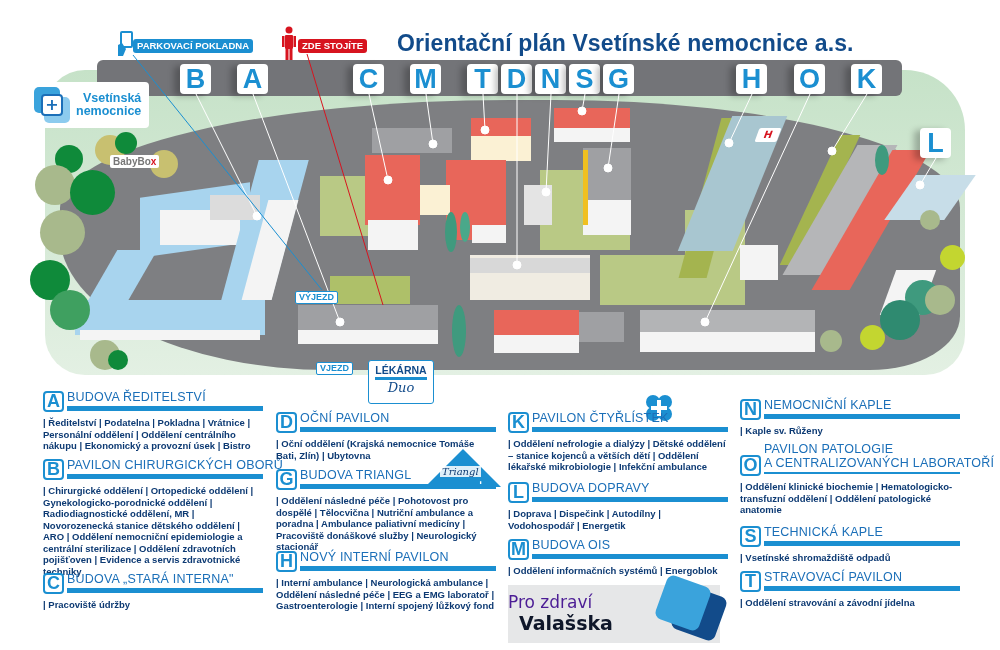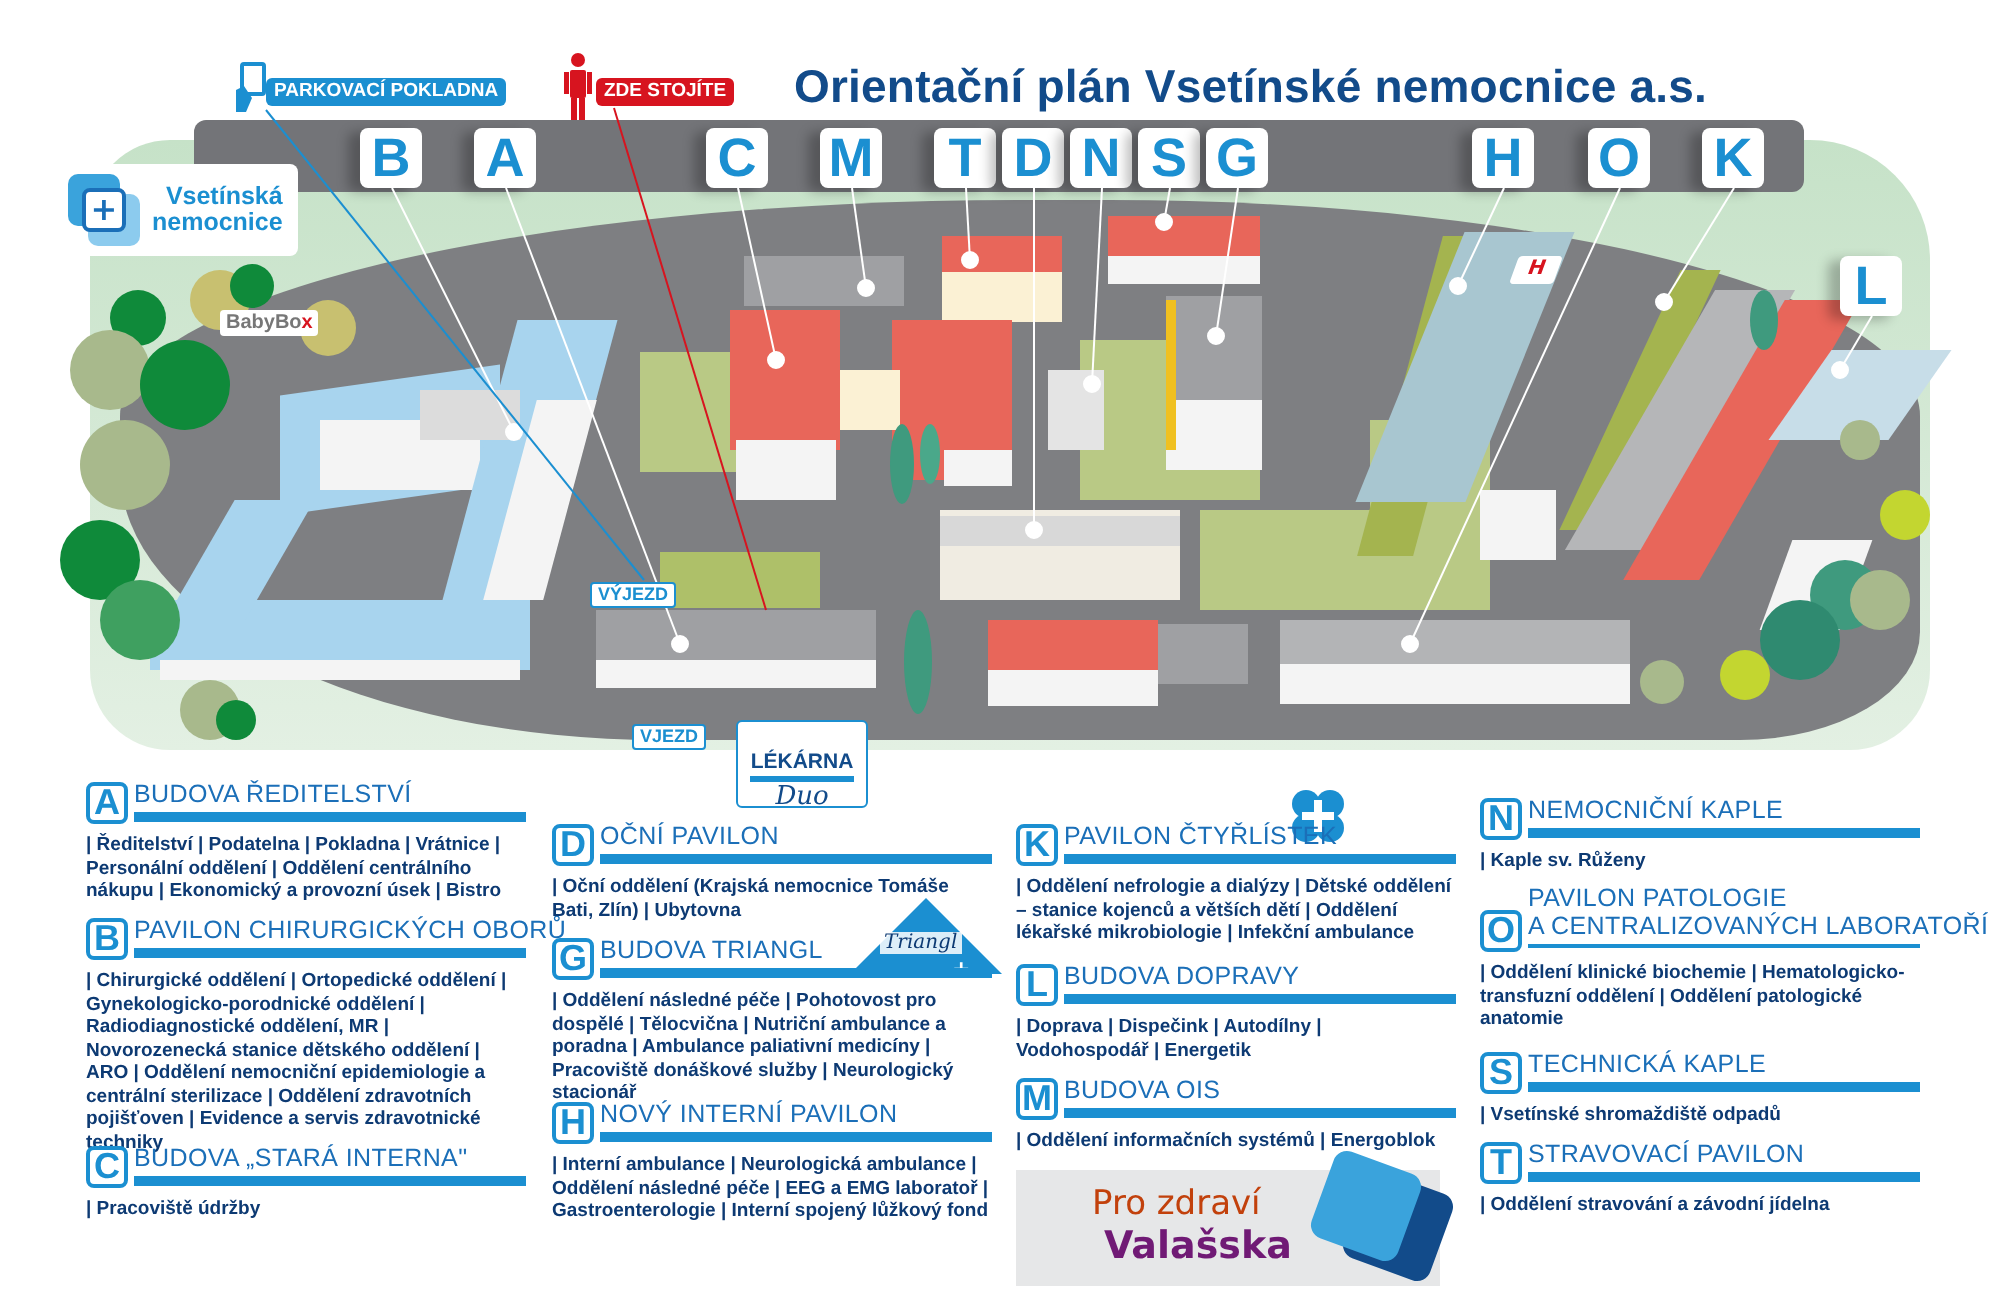--- a/index.html
+++ b/index.html
@@ -37,42 +37,42 @@
   .b-cream { background: #fbf1d4; }
   .b-olive { background: #a4b44f; }
   .b-slate { background: #a8c6d0; }
   .green { position: absolute; background: #aec069; }
   .tree { position: absolute; border-radius: 50%; }
 
   .sign { position: absolute; background: #fff; border: 1.5px solid #1b8fd1; color: #1b8fd1; font-family: "Liberation Sans", sans-serif; font-weight: bold; font-size: 9px; padding: 0 3px; line-height: 11px; border-radius: 2px; }
   .babybox { position: absolute; left: 110px; top: 155px; background: #fff; color: #777; font-family: "Liberation Sans", sans-serif; font-weight: bold; font-size: 10px; padding: 1px 3px; border-radius: 2px; }
   .babybox span { color: #d7141f; }
   .pharmacy { position: absolute; left: 368px; top: 360px; width: 66px; height: 44px; background: #fff; border: 1.5px solid #1b8fd1; border-radius: 3px; text-align: center; }
-  .pharmacy .t1 { font-family: "Liberation Sans", sans-serif; font-weight: bold; font-size: 10.5px; color: #124b8a; margin-top: 14px; }
+  .pharmacy .t1 { font-family: "Liberation Sans", sans-serif; font-weight: bold; font-size: 10.5px; color: #124b8a; margin-top: 3px; }
   .pharmacy .t2 { font-family: "DejaVu Serif", serif; font-style: italic; font-size: 13px; color: #124b8a; line-height: 14px; }
   .pharmacy .bar { height: 3px; background: #1b8fd1; margin: 1px 6px; }
 
   .heli { position: absolute; left: 757px; top: 128px; width: 22px; height: 14px; background: #fff; border-radius: 2px; color: #d7141f; font-weight: bold; font-size: 10px; text-align: center; line-height: 14px; transform: skewX(-20deg); }
 
   
   .sec { position: absolute; }
   .sec .head { display: flex; align-items: center; height: 22px; }
   .badge { width: 21px; height: 21px; border: 2px solid #1b8fd1; border-radius: 4px; color: #1b8fd1; font-family: "Liberation Sans", sans-serif; font-weight: bold; font-size: 18px; line-height: 17px; text-align: center; background: #fff; flex: none; }
   .sec .name { margin-left: 3px; font-family: "Liberation Sans", sans-serif; font-size: 12.5px; color: #1b6fb8; letter-spacing: 0.2px; white-space: nowrap; align-self: flex-start; line-height: 14px; }
   .sec .rule { position: absolute; height: 5px; background: #1b8fd1; }
   .sec .body { font-family: "Liberation Sans", sans-serif; font-weight: bold; font-size: 9.5px; line-height: 11.5px; color: #0d3a73; margin-top: 5px; }
 
   .triangl { position: absolute; left: 425px; top: 449px; width: 0; height: 0; border-left: 38px solid transparent; border-right: 38px solid transparent; border-bottom: 38px solid #1b8fd1; }
   .triangl-txt { position: absolute; left: 440px; top: 466px; font-family: "DejaVu Serif", serif; font-style: italic; font-size: 10px; color: #0d3a73; background: rgba(255,255,255,0.85); padding: 0 2px; }
   .triangl-plus { position: absolute; left: 476px; top: 478px; color: #fff; font-weight: bold; font-size: 11px; }
   .clover { position: absolute; left: 644px; top: 393px; width: 30px; height: 30px; }
 
   .pro-box { position: absolute; left: 508px; top: 585px; width: 212px; height: 58px; background: #e6e7e8; }
-  .pro-1 { position: absolute; left: 546px; top: 592px; font-family: "DejaVu Sans", sans-serif; font-size: 17px; color: #c2410c; }
-  .pro-2 { position: absolute; left: 552px; top: 612px; font-family: "DejaVu Sans", sans-serif; font-weight: bold; font-size: 19px; color: #701a75; }
+  .pro-1 { position: absolute; left: 508px; top: 592px; font-family: "DejaVu Sans", sans-serif; font-size: 17px; color: #4c1d95; }
+  .pro-2 { position: absolute; left: 519px; top: 612px; font-family: "DejaVu Sans", sans-serif; font-weight: bold; font-size: 19px; color: #0f172a; }
   .pro-sq1 { position: absolute; left: 676px; top: 590px; width: 46px; height: 46px; background: #124b8a; border-radius: 7px; transform: rotate(20deg); }
   .pro-sq2 { position: absolute; left: 660px; top: 580px; width: 46px; height: 46px; background: #3aa3dc; border-radius: 7px; transform: rotate(20deg); }
 </style>
 </head>
 <body>
 
 <div class="title">Orientační plán Vsetínské nemocnice a.s.</div>
 
 <svg class="parking-icon" viewBox="0 0 16 26">
   <rect x="4" y="1" width="11" height="15" rx="1" fill="#fff" stroke="#1b8fd1" stroke-width="2"></rect>

